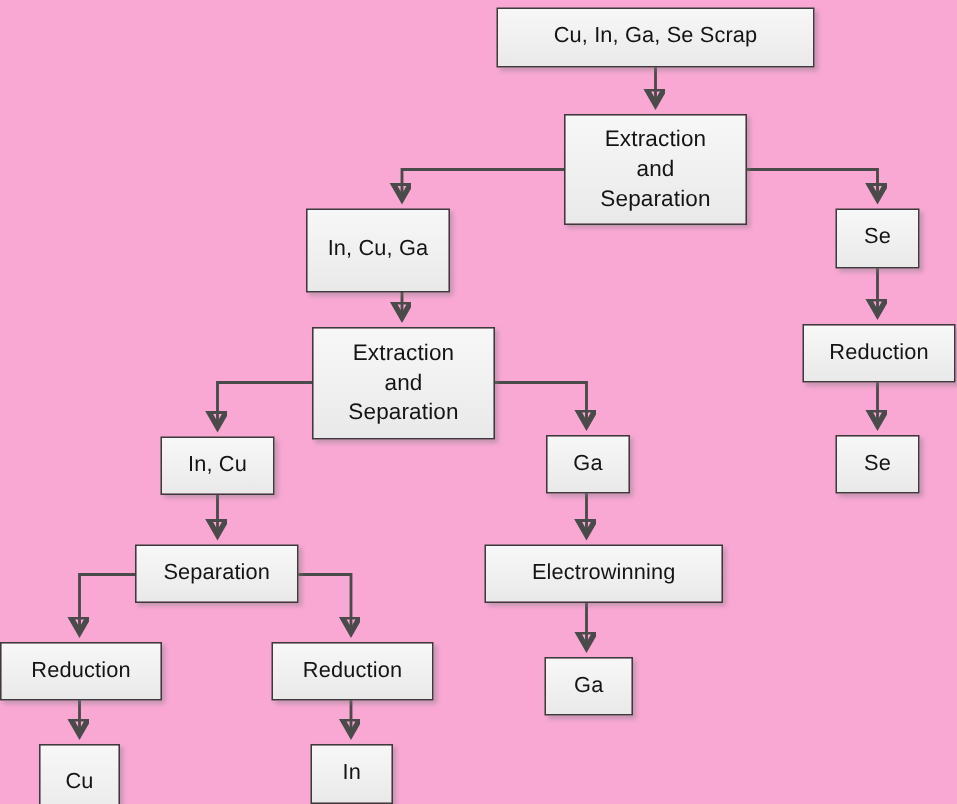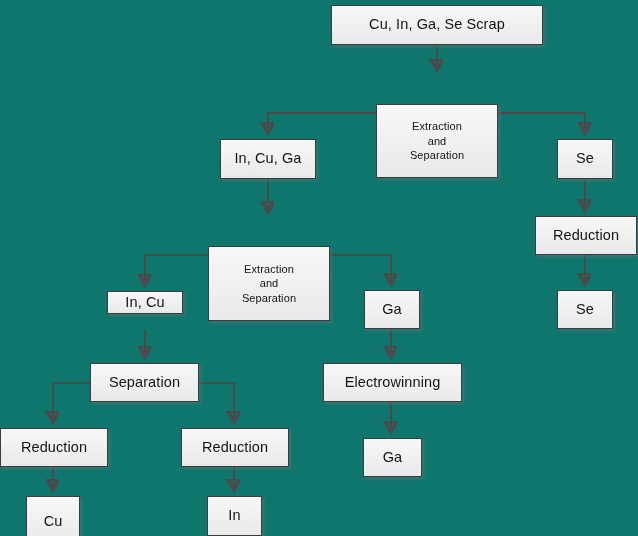--- a/index.html
+++ b/index.html
@@ -1,39 +1,39 @@
 <!DOCTYPE html>
 <html><head>
 <meta charset="utf-8">
 <style>
   html,body{margin:0;padding:0;background:#ffffff;}
   #canvas{
     position:relative;
     width:638px;height:536px;
-    background:#0f766e;
+    background:#f9a8d4;
     font-family:"Liberation Sans", sans-serif;
     overflow:hidden;
   }
   .node{
     position:absolute;
     box-sizing:border-box;
     border:1.4px solid #3b3b3b;
     background:linear-gradient(to bottom,#f7f7f7 0%,#f1f1f1 45%,#e9e9e9 100%);
     box-shadow:2px 2px 3px rgba(120,120,120,0.40);
     display:flex;
     align-items:center;
     justify-content:center;
     text-align:center;
     color:#141414;
     font-size:14.5px;
     line-height:1.32;
     letter-spacing:0.1px;
     white-space:pre-line;
   }
-  .node.multiline{font-size:11px;margin-top:28px;}
+  .node.multiline{font-size:15px;}
   svg#edges{position:absolute;left:0;top:0;width:638px;height:536px;pointer-events:none;}
   svg#edges path,svg#edges line{stroke:#4a4a4a;stroke-width:1.9;fill:none;}
 </style>
 </head>
 <body>
 
 <div id="canvas">
   <svg id="edges" viewBox="0 0 638 536">
     <defs>
       <marker id="arrow" markerWidth="9" markerHeight="9" refX="5.2" refY="3.2" orient="auto" markerUnits="strokeWidth">
@@ -56,30 +56,30 @@
         <path d="M 234,467 L 234,489" marker-end="url(#arrow)"></path>
         <path d="M 391,329 L 391,356" marker-end="url(#arrow)"></path>
         <path d="M 391,402 L 391,431" marker-end="url(#arrow)"></path>
       </g>
   </svg>
   <div id="node-layer">
       <div class="node" style="left: 331px; top: 5px; width: 212px; height: 40px;">Cu, In, Ga, Se Scrap</div>
       <div class="node multiline" style="left: 376px; top: 76px; width: 122px; height: 74px;">Extraction
 and
 Separation</div>
-      <div class="node" style="left: 220px; top: 139px; width: 96px; height: 40px;">In, Cu, Ga</div>
+      <div class="node" style="left: 204px; top: 139px; width: 96px; height: 56px;">In, Cu, Ga</div>
       <div class="node" style="left: 557px; top: 139px; width: 56px; height: 40px;">Se</div>
       <div class="node" style="left: 535px; top: 216px; width: 102px; height: 39px;">Reduction</div>
       <div class="node" style="left: 557px; top: 290px; width: 56px; height: 39px;">Se</div>
       <div class="node multiline" style="left: 208px; top: 218px; width: 122px; height: 75px;">Extraction
 and
 Separation</div>
-      <div class="node" style="left: 107px; top: 291px; width: 76px; height: 23px;">In, Cu</div>
+      <div class="node" style="left: 107px; top: 291px; width: 76px; height: 39px;">In, Cu</div>
       <div class="node" style="left: 364px; top: 290px; width: 56px; height: 39px;">Ga</div>
       <div class="node" style="left: 90px; top: 363px; width: 109px; height: 39px;">Separation</div>
-      <div class="node" style="left: 323px; top: 363px; width: 139px; height: 39px;">Electrowinning</div>
+      <div class="node" style="left: 323px; top: 363px; width: 159px; height: 39px;">Electrowinning</div>
       <div class="node" style="left: 0px; top: 428px; width: 108px; height: 39px;">Reduction</div>
       <div class="node" style="left: 181px; top: 428px; width: 108px; height: 39px;">Reduction</div>
       <div class="node" style="left: 363px; top: 438px; width: 59px; height: 39px;">Ga</div>
       <div class="node" style="left: 26px; top: 496px; width: 54px; height: 51px;">Cu</div>
       <div class="node" style="left: 207px; top: 496px; width: 55px; height: 40px;">In</div>
     </div>
 </div>
 
 </body></html>

